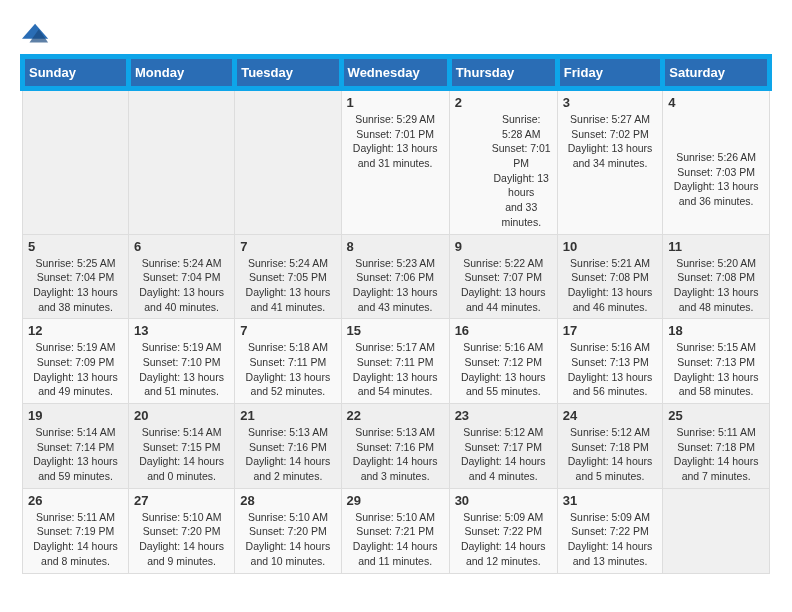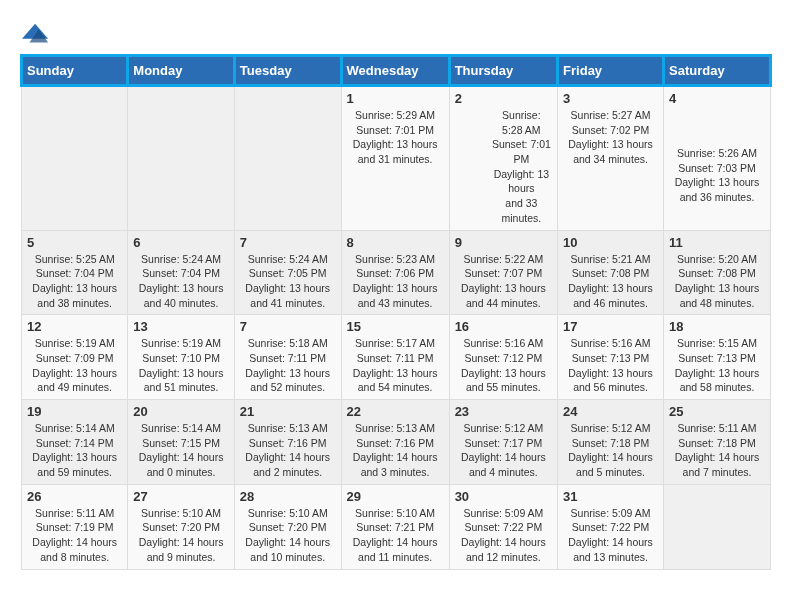--- a/index.html
+++ b/index.html
@@ -51,21 +51,21 @@
       width: 100%;
       border-collapse: collapse;
     }
     .calendar thead tr th {
       background-color: #2a6db5;
       color: #fff;
       font-size: 13px;
       font-weight: bold;
       padding: 6px 4px;
       text-align: left;
-      border: 3px solid #0ea5e9;
+      border: 5px solid #0ea5e9;
     }
     .calendar tbody tr td {
       vertical-align: top;
       padding: 4px 5px;
       font-size: 11px;
       color: #333;
       border: 1px solid #ddd;
       width: 110px;
       min-height: 80px;
       background: #fff;

